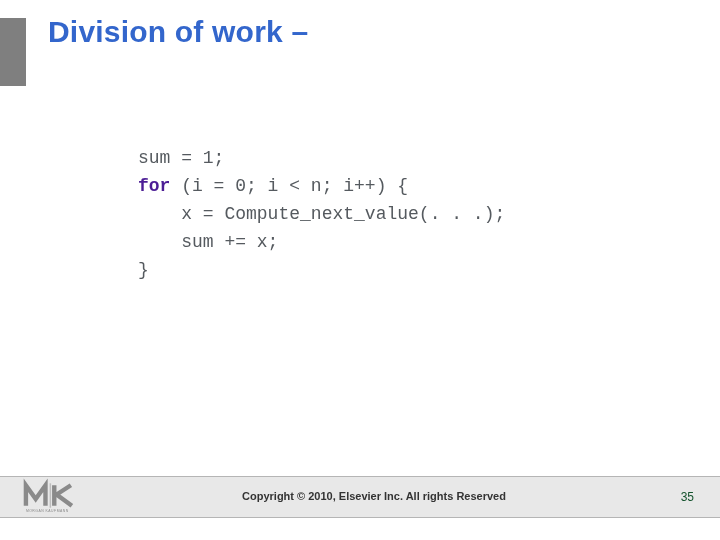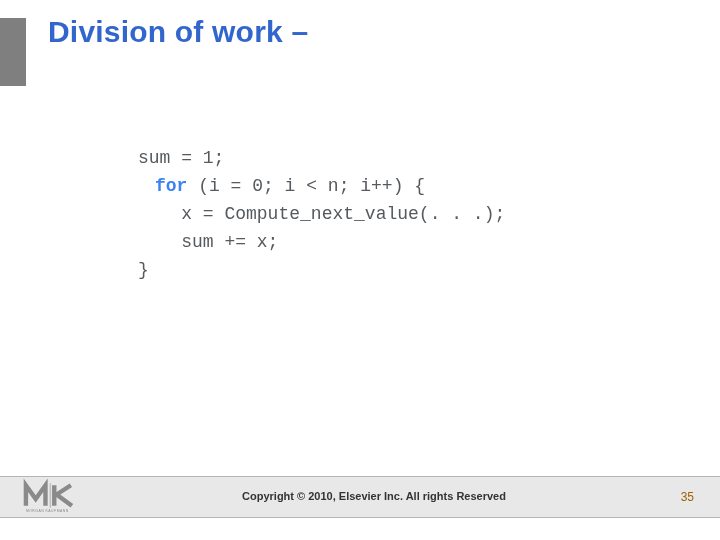--- a/index.html
+++ b/index.html
@@ -1,26 +1,26 @@
 <!DOCTYPE html>
 <html><head>
 <meta charset="utf-8">
 <style>
   * { margin: 0; padding: 0; box-sizing: border-box; }
   html, body { width: 720px; height: 540px; font-family: Arial, Helvetica, sans-serif; background: #fff; overflow: hidden; }
   .slide { position: relative; width: 720px; height: 474px; background: #fff; }
   .accent-bar { position: absolute; left: 0; top: 18px; width: 26px; height: 68px; background: #7f7f7f; }
   .title { position: absolute; left: 48px; top: 14px; color: #3366cc; font-size: 30px; font-weight: bold; line-height: 1.2; letter-spacing: 0.2px; }
   .code-block { position: absolute; left: 138px; top: 145px; font-family: "Courier New", Courier, monospace; font-size: 18px; color: #555a5f; line-height: 1.55; white-space: pre; }
-  .code-block .kw { font-weight: bold; color: #3b82f6; margin-left: 17px; }
+  .code-block .kw { font-weight: bold; color: #4c1d95; }
   .hr-top { position: absolute; left: 0; right: 0; top: 476px; height: 1px; background: #b5b5b5; }
   .footer-band { position: absolute; left: 0; right: 0; top: 477px; height: 40px; background: #e8e8e8; }
   .hr-bot { position: absolute; left: 0; right: 0; top: 517px; height: 1px; background: #b5b5b5; }
   .copyright { position: absolute; left: 0; right: 0; top: 490px; text-align: center; font-size: 11px; font-weight: bold; color: #333; margin-left: 28px; }
-  .pagenum { position: absolute; right: 26px; top: 490px; font-size: 12px; color: #a16207; }
+  .pagenum { position: absolute; right: 26px; top: 490px; font-size: 12px; color: #14532d; }
   .logo { position: absolute; left: 22px; top: 478px; width: 88px; height: 36px; }
   .logo svg { width: 88px; height: 36px; display: block; }
 </style>
 </head>
 <body>
 
 <div class="slide">
 
   <div class="accent-bar"></div>
 

